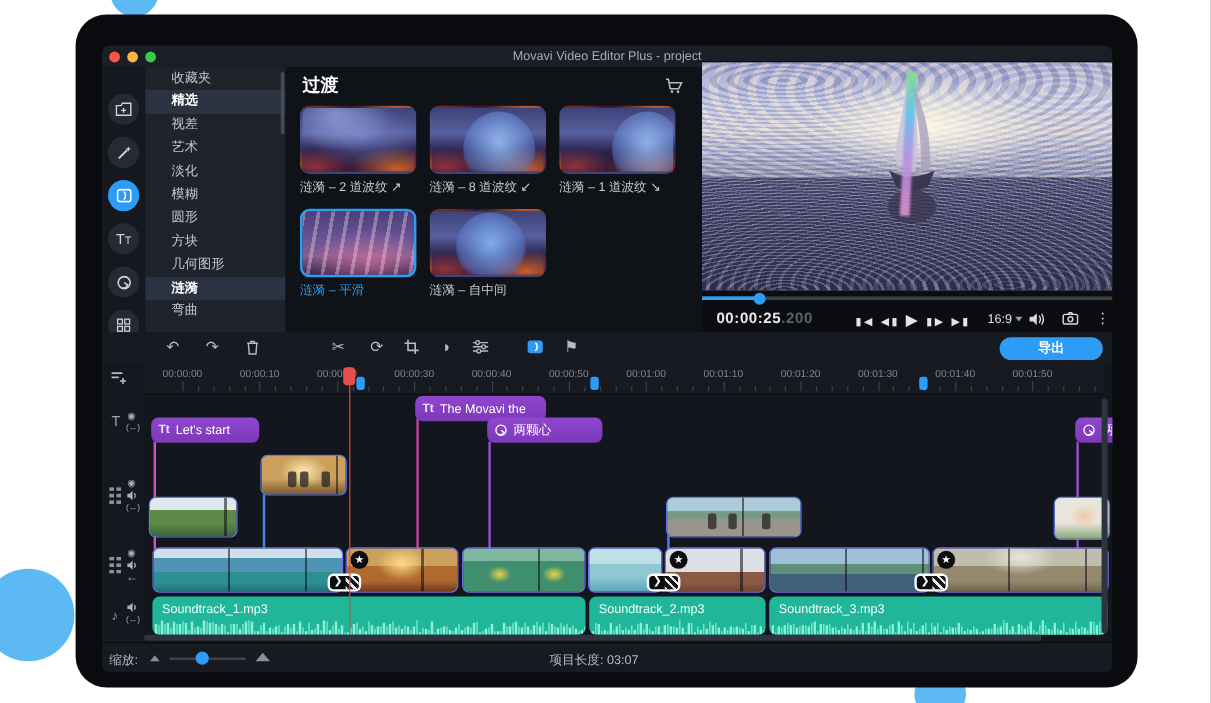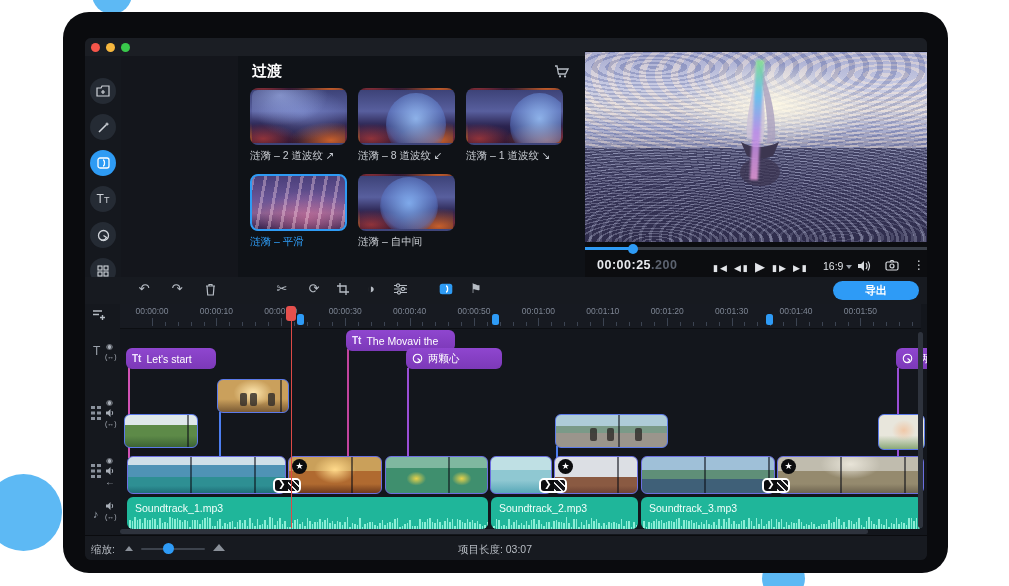--- a/index.html
+++ b/index.html
@@ -147,20 +147,21 @@
 <div class="circle-deco" style="left:762px;top:557px;width:43px;height:43px;"></div>
 
 <div class="frame"></div>
 
 <div class="app">
 
   <div class="titlebar">
     <div class="light" style="left:6px;background:#f5554a;"></div>
     <div class="light" style="left:21px;background:#f6b73e;"></div>
     <div class="light" style="left:36px;background:#39c84b;"></div>
+    <div class="titletext">Movavi Video Editor Plus - project</div>
   </div>
 
   <div class="rail">
     <div class="railbtn" style="top:22px;">
       <svg width="14" height="12" viewBox="0 0 14 12">
           <path d="M1 3h4l1-2h7v10H1z" fill="none" stroke="#cfd3d9" stroke-width="1.2"></path>
           <path d="M7 5v4M5 7h4" stroke="#cfd3d9" stroke-width="1.2"></path>
         </svg>
       <span></span>
     </div>
@@ -192,20 +193,36 @@
       <svg width="12" height="12" viewBox="0 0 12 12">
           <rect x="1" y="1" width="4" height="4" fill="none" stroke="#cfd3d9" stroke-width="1.1"></rect>
           <rect x="7" y="1" width="4" height="4" fill="none" stroke="#cfd3d9" stroke-width="1.1"></rect>
           <rect x="1" y="7" width="4" height="4" fill="none" stroke="#cfd3d9" stroke-width="1.1"></rect>
           <rect x="7" y="7" width="4" height="4" fill="none" stroke="#cfd3d9" stroke-width="1.1"></rect>
         </svg>
       <span></span>
     </div>
   </div>
 
+  <div class="cats">
+    <div id="cat-container">
+        <div class="catrow">收藏夹</div>
+        <div class="catrow sel">精选</div>
+        <div class="catrow">视差</div>
+        <div class="catrow">艺术</div>
+        <div class="catrow">淡化</div>
+        <div class="catrow">模糊</div>
+        <div class="catrow">圆形</div>
+        <div class="catrow">方块</div>
+        <div class="catrow">几何图形</div>
+        <div class="catrow sel">涟漪</div>
+        <div class="catrow">弯曲</div>
+      </div>
+    <div class="catscroll"></div>
+  </div>
 
   <div class="panel">
     <h1>过渡</h1>
     <span class="cart">
       <svg width="15" height="13" viewBox="0 0 15 13">
           <path d="M1 1h2l1.5 8h7L14 4H4" fill="none" stroke="#b6bcc4" stroke-width="1.3"></path>
           <circle cx="6" cy="11.4" r="1.1" fill="#b6bcc4"></circle>
           <circle cx="11" cy="11.4" r="1.1" fill="#b6bcc4"></circle>
         </svg>
     </span>

